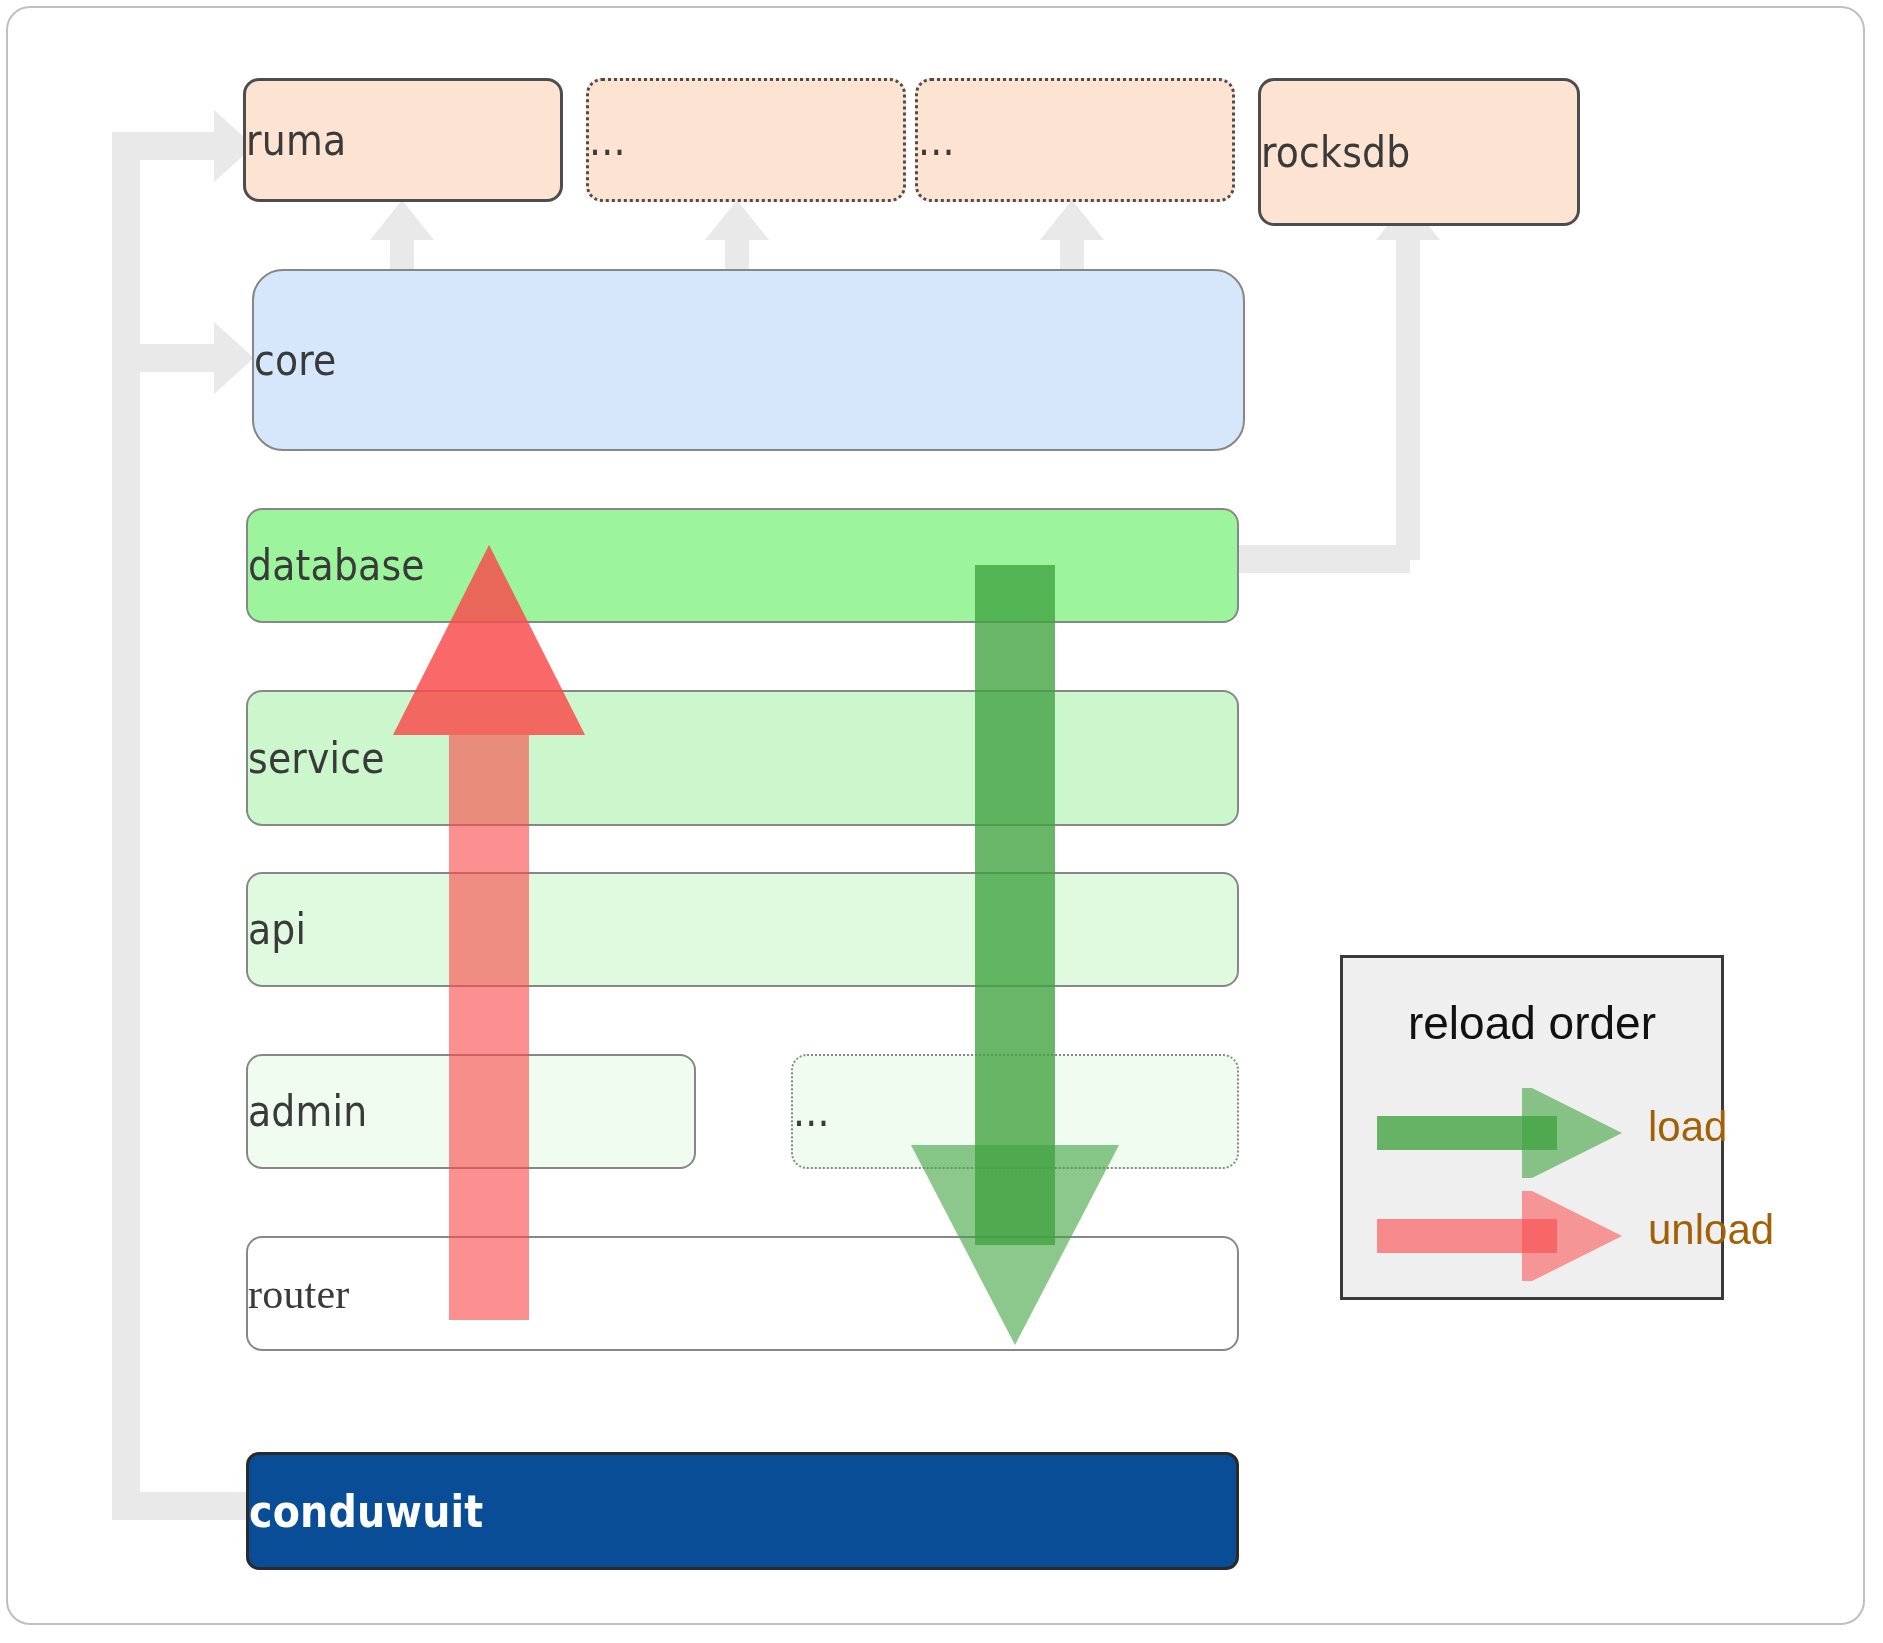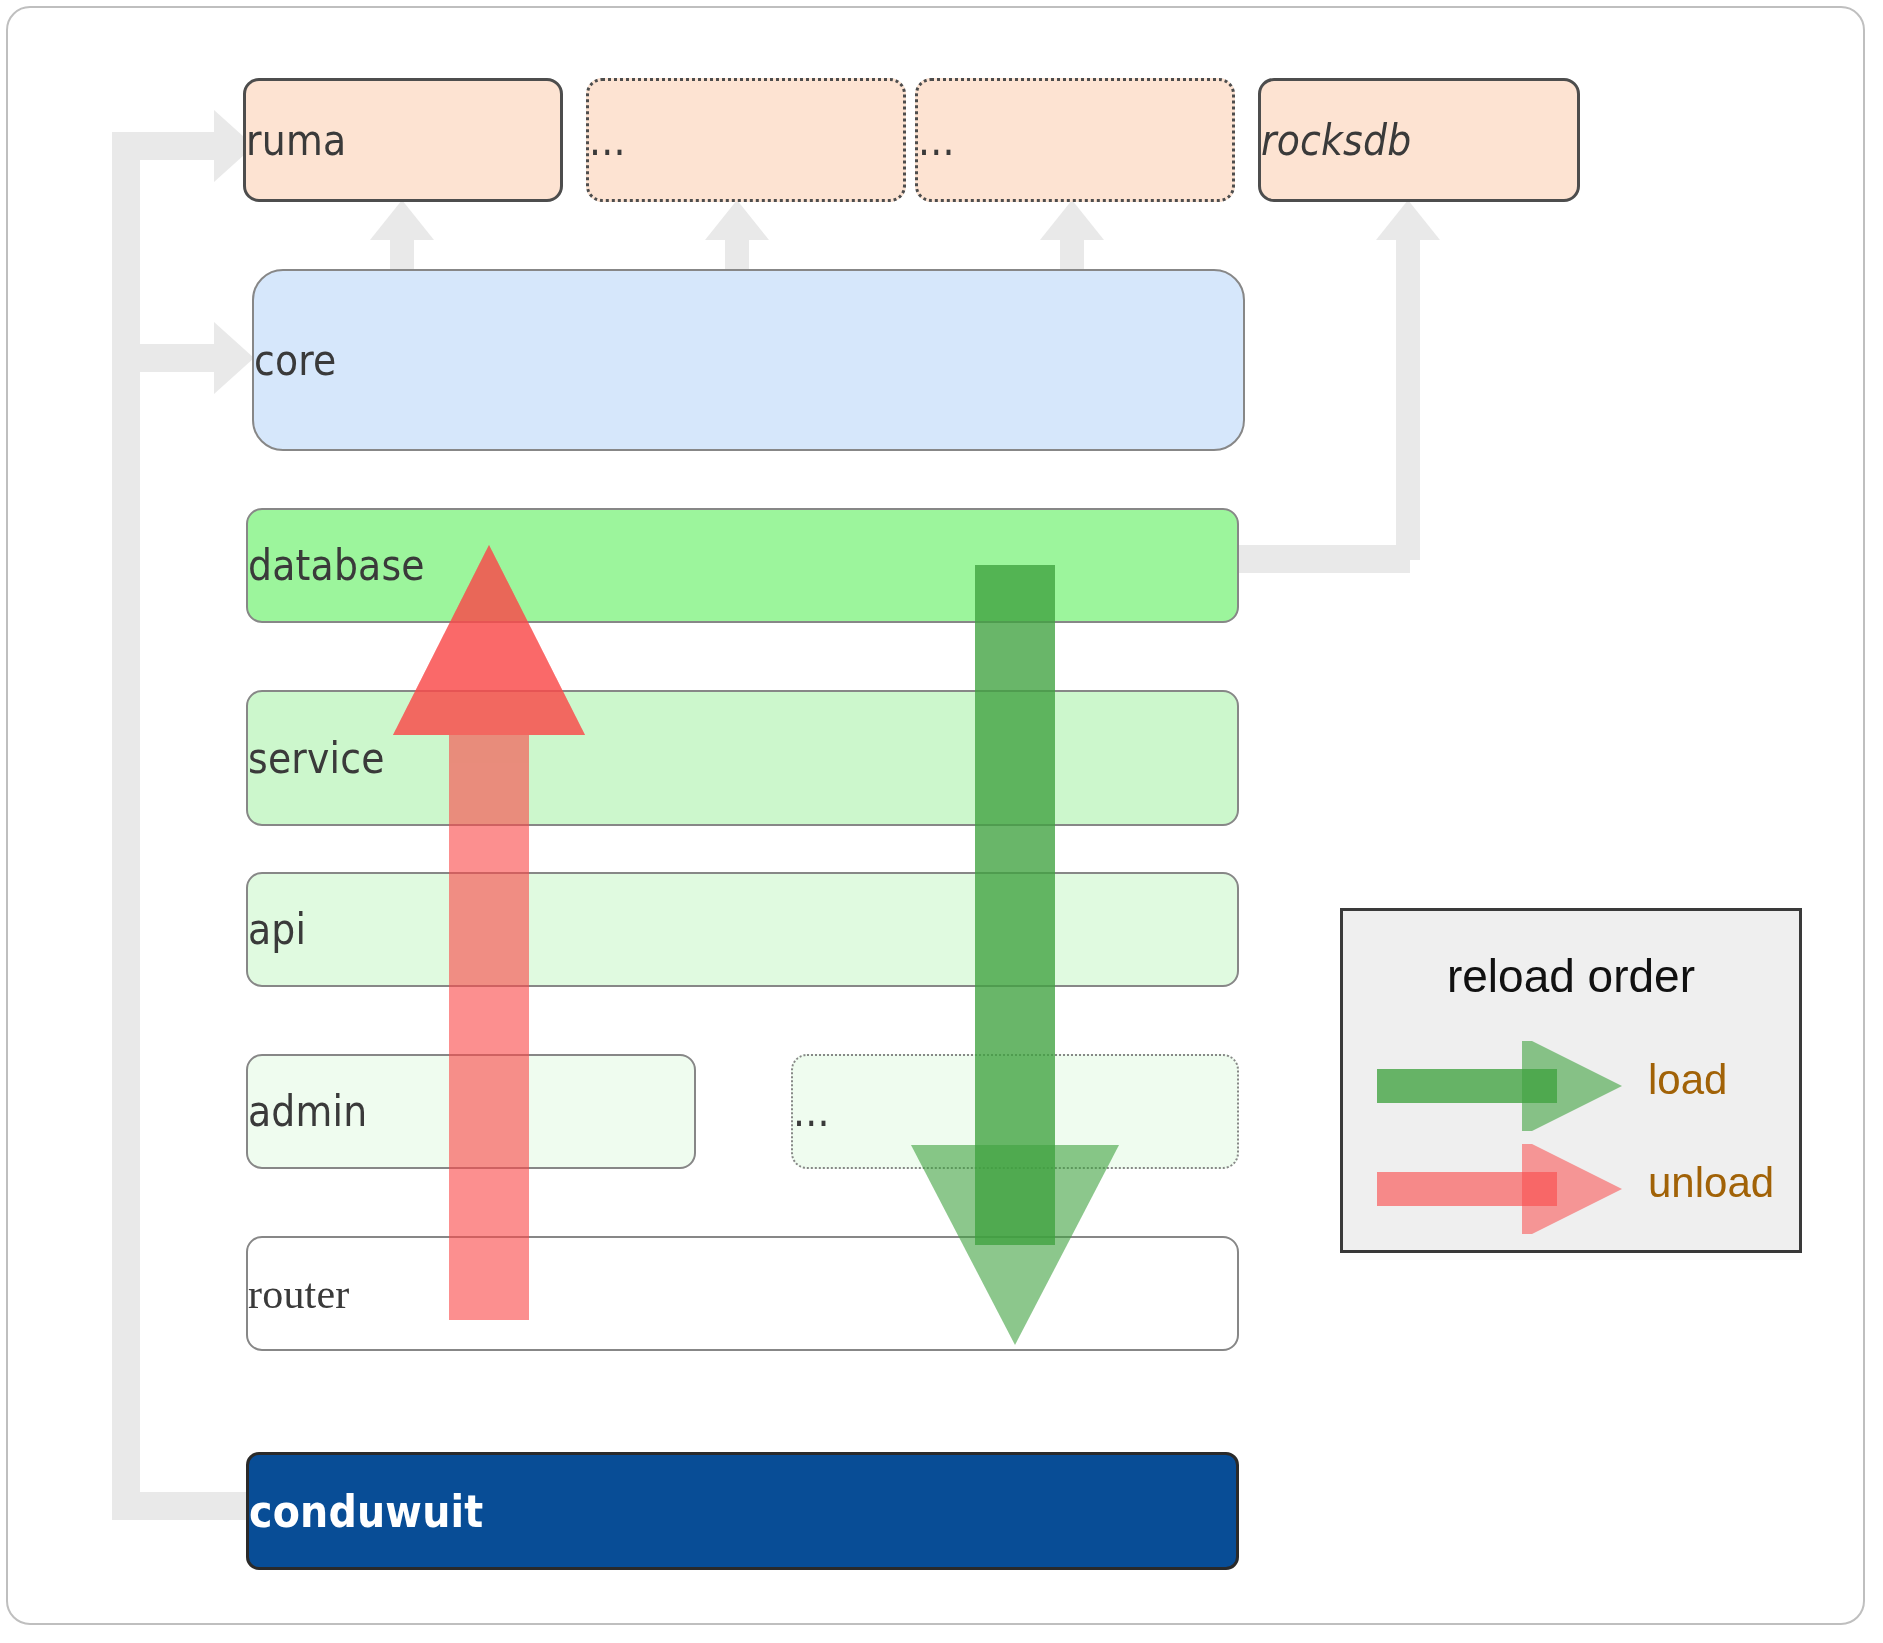--- a/index.html
+++ b/index.html
@@ -156,21 +156,21 @@
 
   <div class="node dep" style="left:243px; top:78px; width:320px; height:124px;">
     <span>ruma</span>
   </div>
   <div class="node dep dashed" style="left:586px; top:78px; width:320px; height:124px;">
     <span>...</span>
   </div>
   <div class="node dep dashed" style="left:915px; top:78px; width:320px; height:124px;">
     <span>...</span>
   </div>
-  <div class="node dep" style="left:1258px; top:78px; width:322px; height:124px;font-style:italic;">
+  <div class="node dep" style="left:1258px; top:78px; width:322px; height:148px;">
     <span>rocksdb</span>
   </div>
 
   <div class="node layer l-core" style="left:252px; top:269px; width:993px; height:182px;border-radius:31px;">
     <span>core</span>
   </div>
 
   <div class="node layer l-database" style="left:246px; top:508px; width:993px; height:115px;">
     <span>database</span>
   </div>
@@ -210,21 +210,21 @@
     </g>
 
     <g opacity="0.78">
       <rect x="975" y="565" width="80" height="680" fill="#3fa23f"></rect>
     </g>
     <g opacity="0.60">
       <polygon points="1015,1345 911,1145 1119,1145" fill="#3fa23f"></polygon>
     </g>
   </svg>
 
-  <div class="legend" style="left:1340px; top:908px; width:462px; height:345px;padding-left:24px;">
+  <div class="legend" style="left:1340px; top:955px; width:384px; height:345px;padding-left:24px;">
 
     <div class="legend-title">reload order</div>
 
     <svg style="position:absolute; left:34px; top:130px;" width="250" height="90" viewBox="0 0 250 90" xmlns="http://www.w3.org/2000/svg">
       <rect x="0" y="28" width="180" height="34" fill="#3fa23f" opacity="0.78"></rect>
       <polygon points="245,45 145,95 145,-5" fill="#3fa23f" opacity="0.60"></polygon>
     </svg>
     <div class="legend-row-label" style="left:305px; top:145px;">load</div>
 
     <svg style="position:absolute; left:34px; top:233px;" width="250" height="90" viewBox="0 0 250 90" xmlns="http://www.w3.org/2000/svg">

